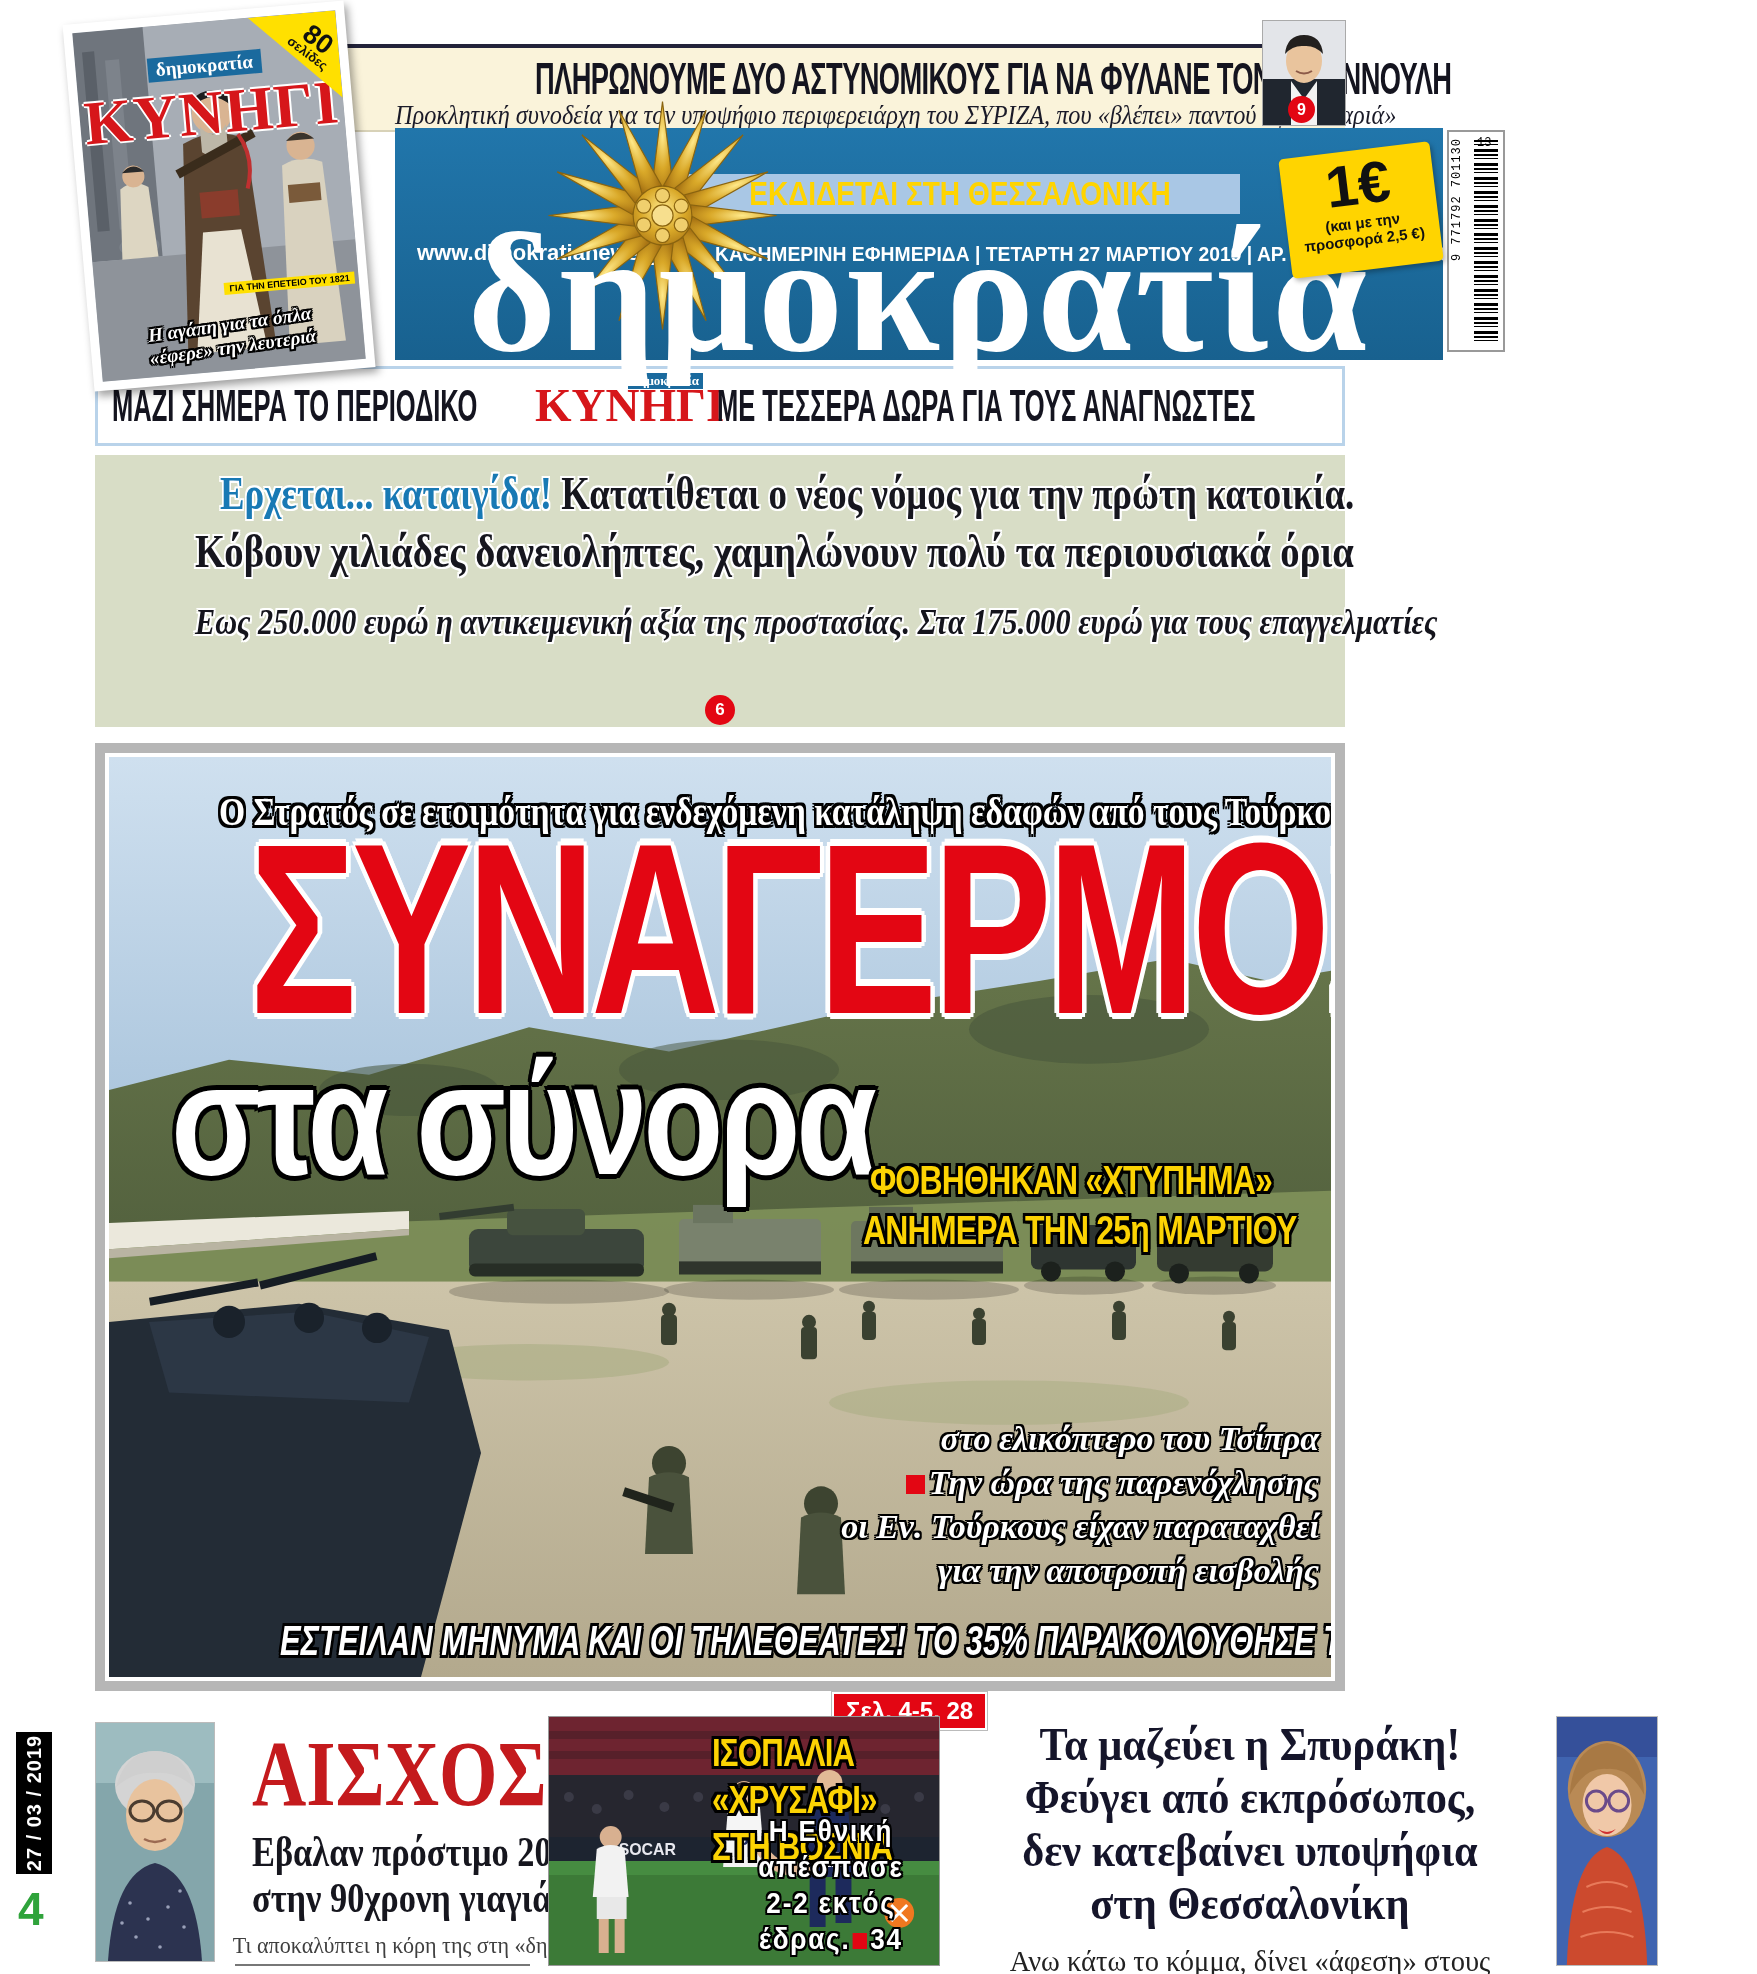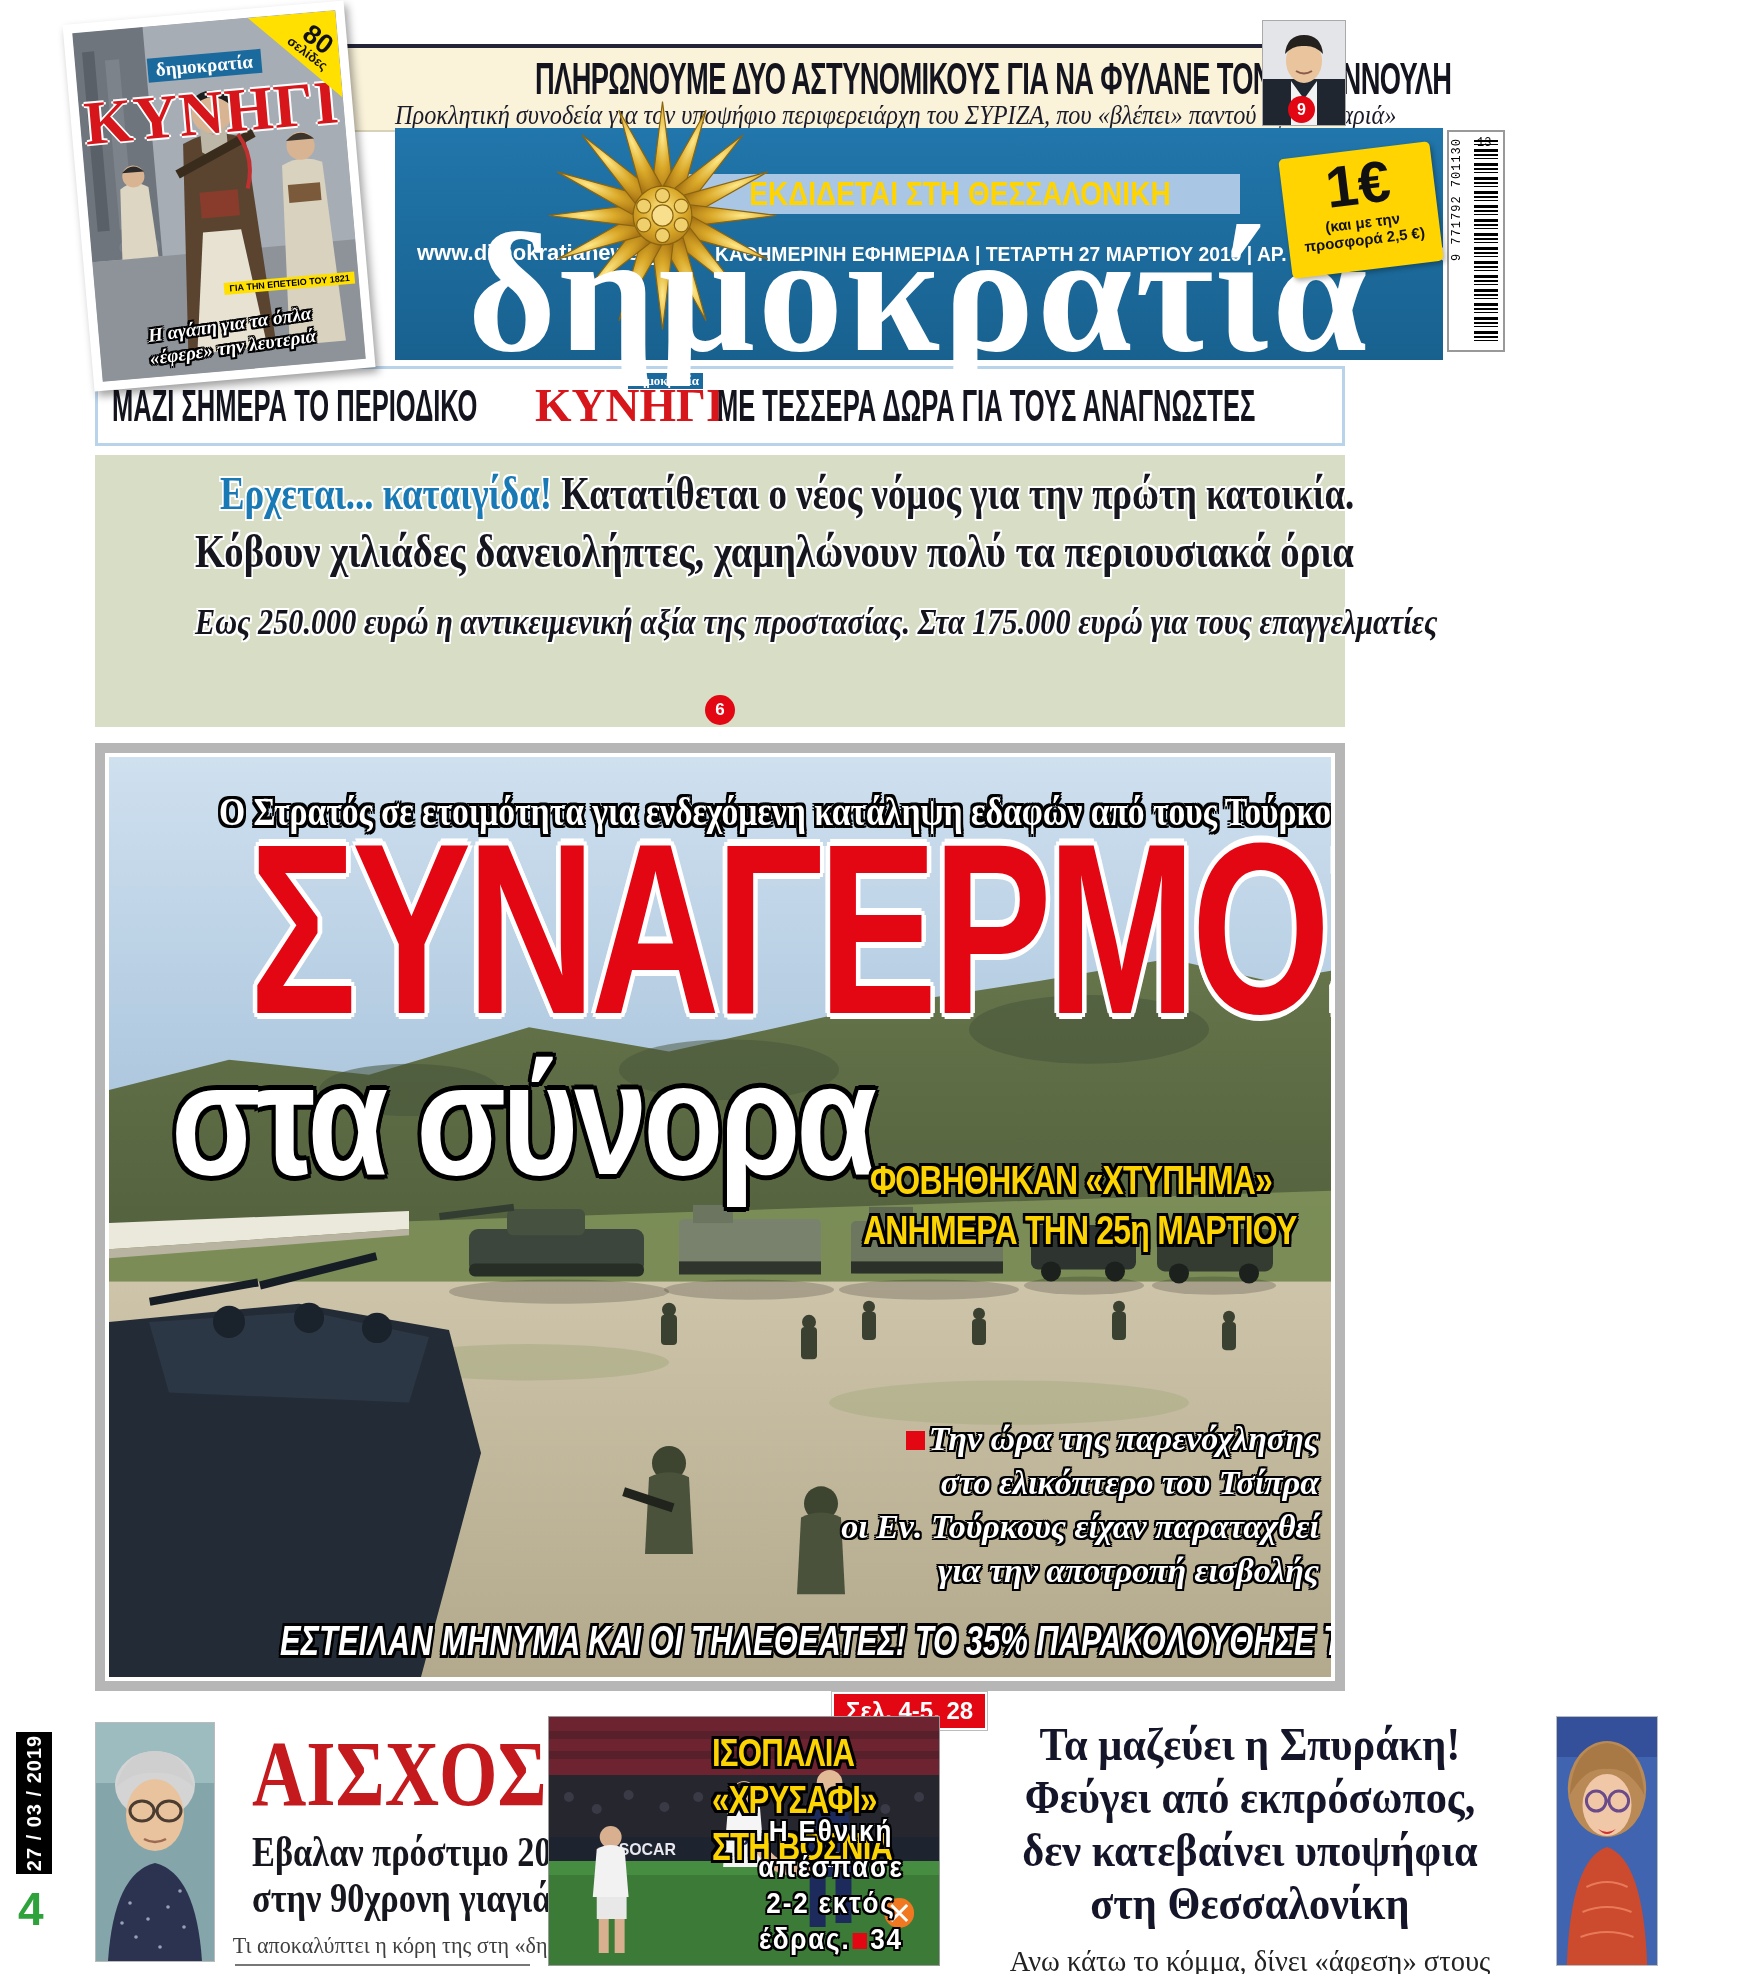--- a/index.html
+++ b/index.html
@@ -377,22 +377,22 @@
       </svg>
 
       <div class="abs ctr kicker ob3 nowrap">Ο Στρατός σε ετοιμότητα για ενδεχόμενη κατάληψη εδαφών από τους Τούρκους</div>
       <div class="abs ctr headline-main ow6">ΣΥΝΑΓΕΡΜΟΣ</div>
       <div class="abs headline-sub ob5">στα σύνορα</div>
       <div class="abs yellow-wrap">
         <div class="yellow-line ob3">ΦΟΒΗΘΗΚΑΝ «ΧΤΥΠΗΜΑ»</div>
         <div class="yellow-line ob3">ΑΝΗΜΕΡΑ ΤΗΝ 25η ΜΑΡΤΙΟΥ</div>
       </div>
       <div class="abs photo-caption ob2">
+        <div class="nowrap">στο ελικόπτερο του Τσίπρα</div>
         <div class="nowrap"><span class="redsq"></span><span>Την ώρα της παρενόχλησης</span></div>
-        <div class="nowrap">στο ελικόπτερο του Τσίπρα</div>
         <div class="nowrap">οι Εν. Τούρκους είχαν παραταχθεί</div>
         <div class="nowrap">για την αποτροπή εισβολής</div>
       </div>
       <div class="abs ctr photo-bottomline ob3">ΕΣΤΕΙΛΑΝ ΜΗΝΥΜΑ ΚΑΙ ΟΙ ΤΗΛΕΘΕΑΤΕΣ! ΤΟ 35% ΠΑΡΑΚΟΛΟΥΘΗΣΕ ΤΗΝ ΠΑΡΕΛΑΣΗ</div>
     </div>
   </div>
   <div class="abs page-tab">Σελ. 4-5, 28</div>
 
   <div class="abs date-rail">
     <span>27 / 03 / 2019</span>

